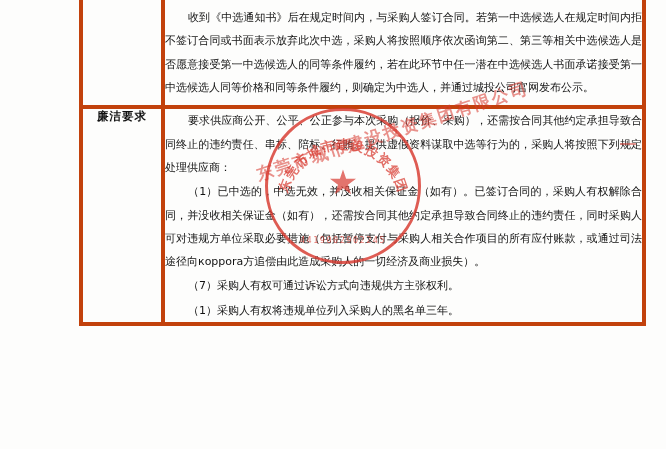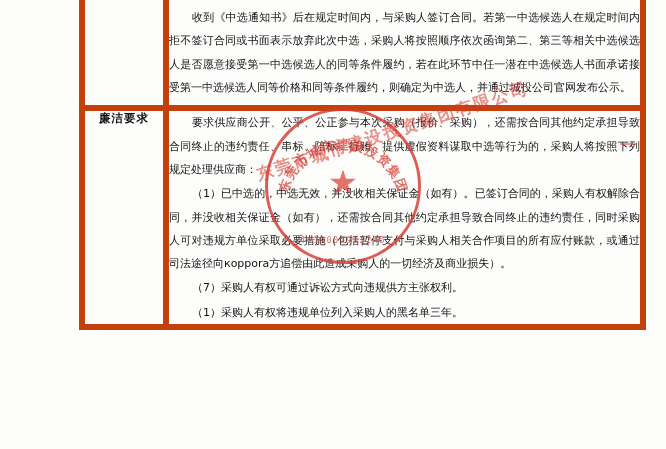--- a/index.html
+++ b/index.html
@@ -22,21 +22,21 @@
   
   .doc-table {
     position: absolute;
     left: 79px;
     top: 0px;
     width: 567px;
     border-collapse: collapse;
     table-layout: fixed;
   }
   .doc-table td {
-    border: 6px solid #c2410c;
+    border: 4px solid #c2410c;
     vertical-align: top;
     padding: 0;
   }
   .label-cell {
     width: 78px;
     text-align: center;
     vertical-align: middle;
     font-size: 11.5px;
     font-weight: bold;
     color: #101010;

